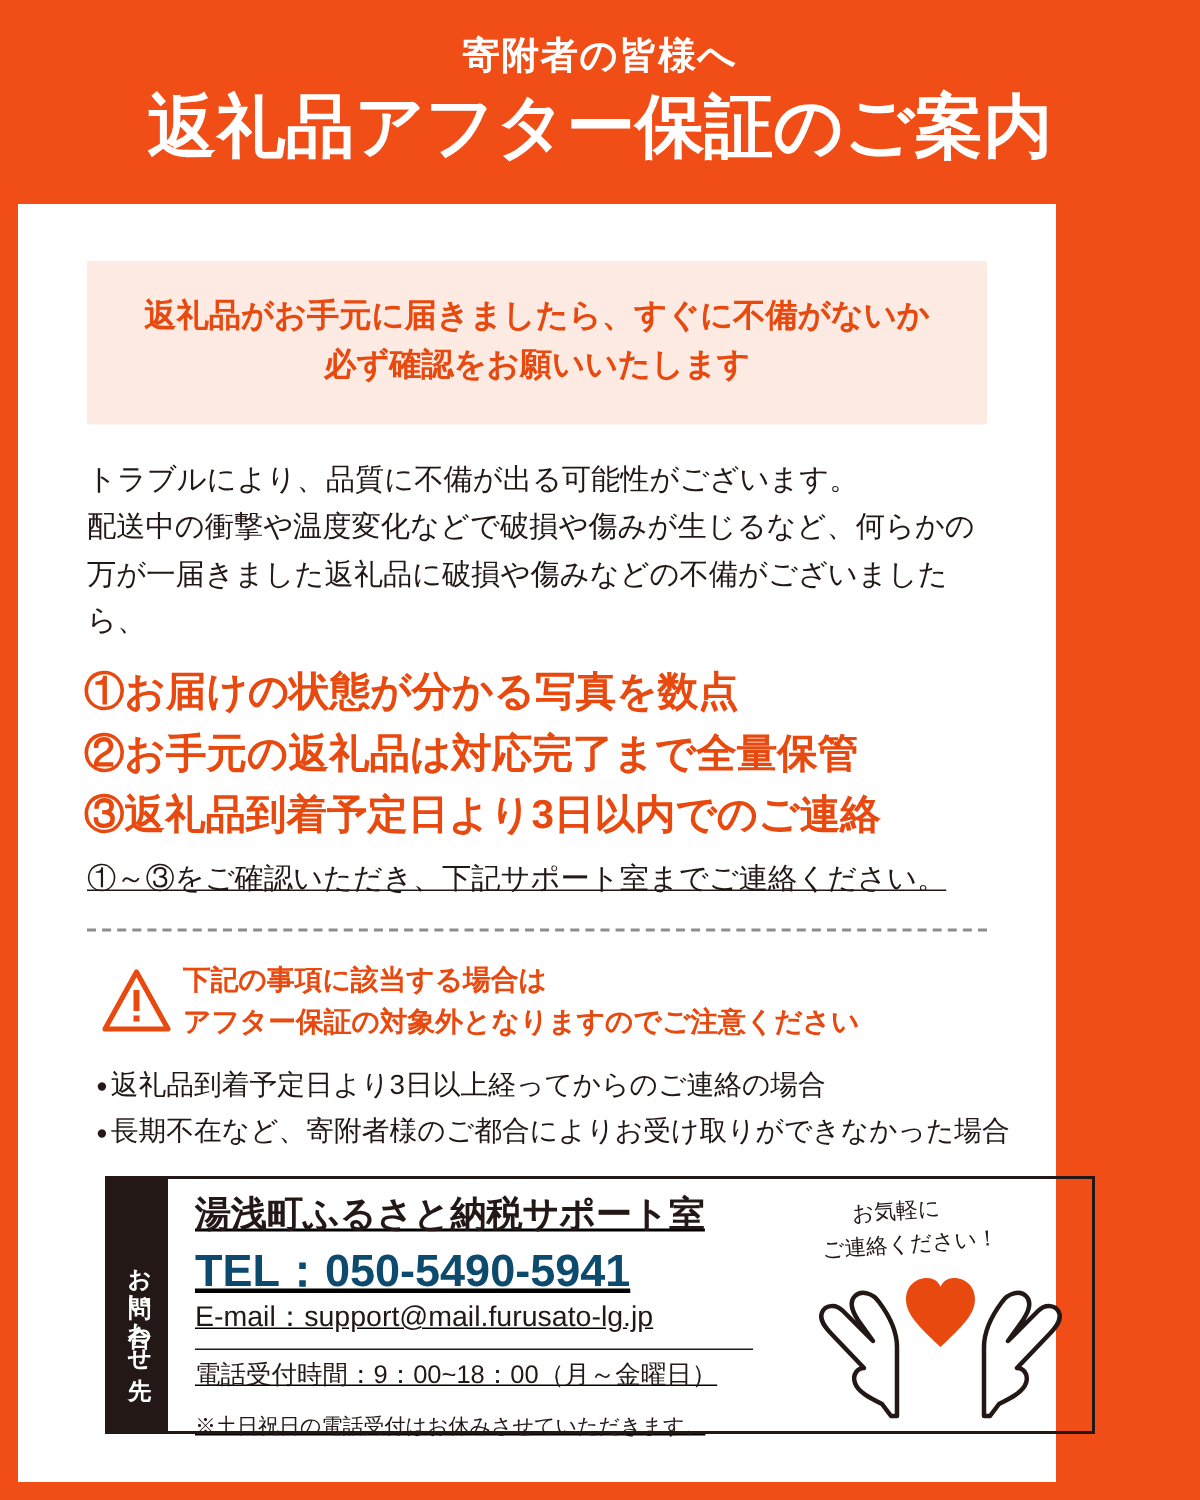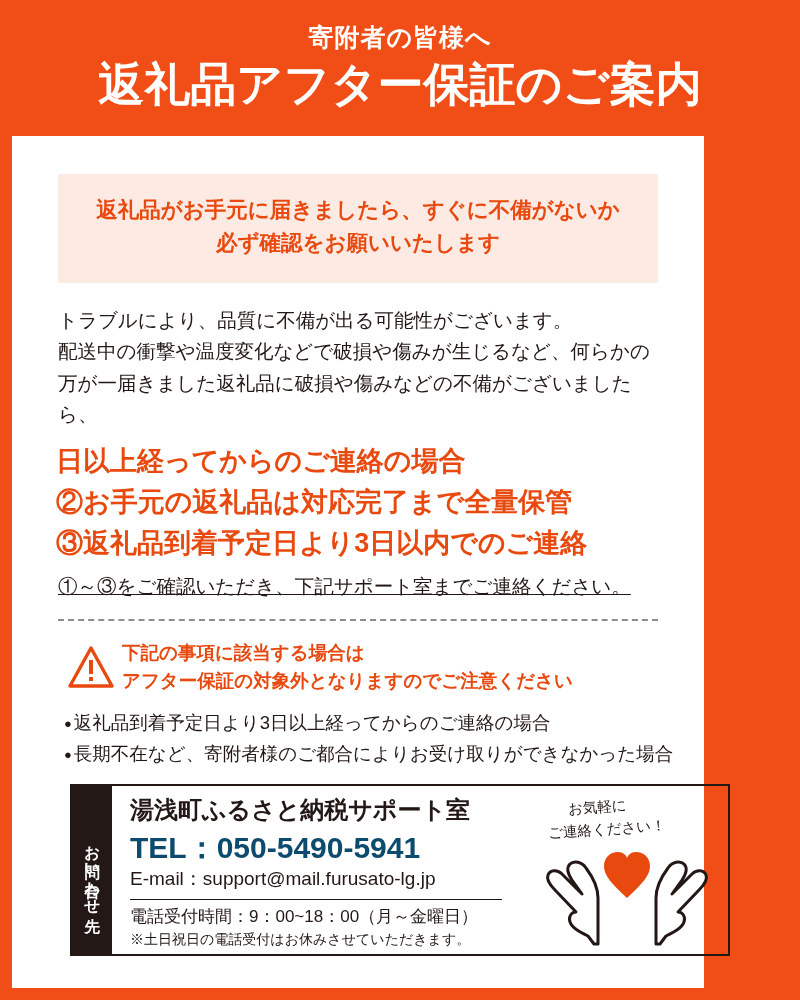--- a/index.html
+++ b/index.html
@@ -156,20 +156,21 @@
   }
   .contact-tab span {
     writing-mode: vertical-rl;
     text-orientation: upright;
   }
   .contact-main {
     flex: 1 1 auto;
     padding: 10px 0 0 18px;
     box-sizing: border-box;
     position: relative;
+    text-decoration: underline;
   }
   .org {
     color: #231815;
     font-size: 24px;
     font-weight: bold;
     line-height: 1.2;
   }
   .tel {
     color: #0c4a6e;
     font-size: 30px;
@@ -191,21 +192,21 @@
   .hours {
     color: #231815;
     font-size: 17px;
     line-height: 1.35;
     margin-top: 6px;
   }
   .hours-note {
     color: #231815;
     font-size: 14px;
     line-height: 1.35;
-    margin-top: 1px;
+    margin-top: 12px;
   }
   
   .illus {
     position: absolute;
     right: 6px;
     top: 6px;
     width: 190px;
     height: 158px;
   }
   .illus .bubble1 {
@@ -249,21 +250,21 @@
       <div>必ず確認をお願いいたします</div>
     </div>
 
     <div class="body-text">
       <p>トラブルにより、品質に不備が出る可能性がございます。</p>
       <p>配送中の衝撃や温度変化などで破損や傷みが生じるなど、何らかの</p>
       <p>万が一届きました返礼品に破損や傷みなどの不備がございましたら、</p>
     </div>
 
     <div class="steps">
-      <div class="step">日以上経ってからのご連絡の場合</div>
+      <div class="step">①お届けの状態が分かる写真を数点</div>
       <div class="step">②お手元の返礼品は対応完了まで全量保管</div>
       <div class="step">③返礼品到着予定日より3日以内でのご連絡</div>
     </div>
 
     <div class="closing">①～③をご確認いただき、下記サポート室までご連絡ください。</div>
 
     <div class="divider"></div>
 
     <div class="warn">
       <div class="warn-icon">

